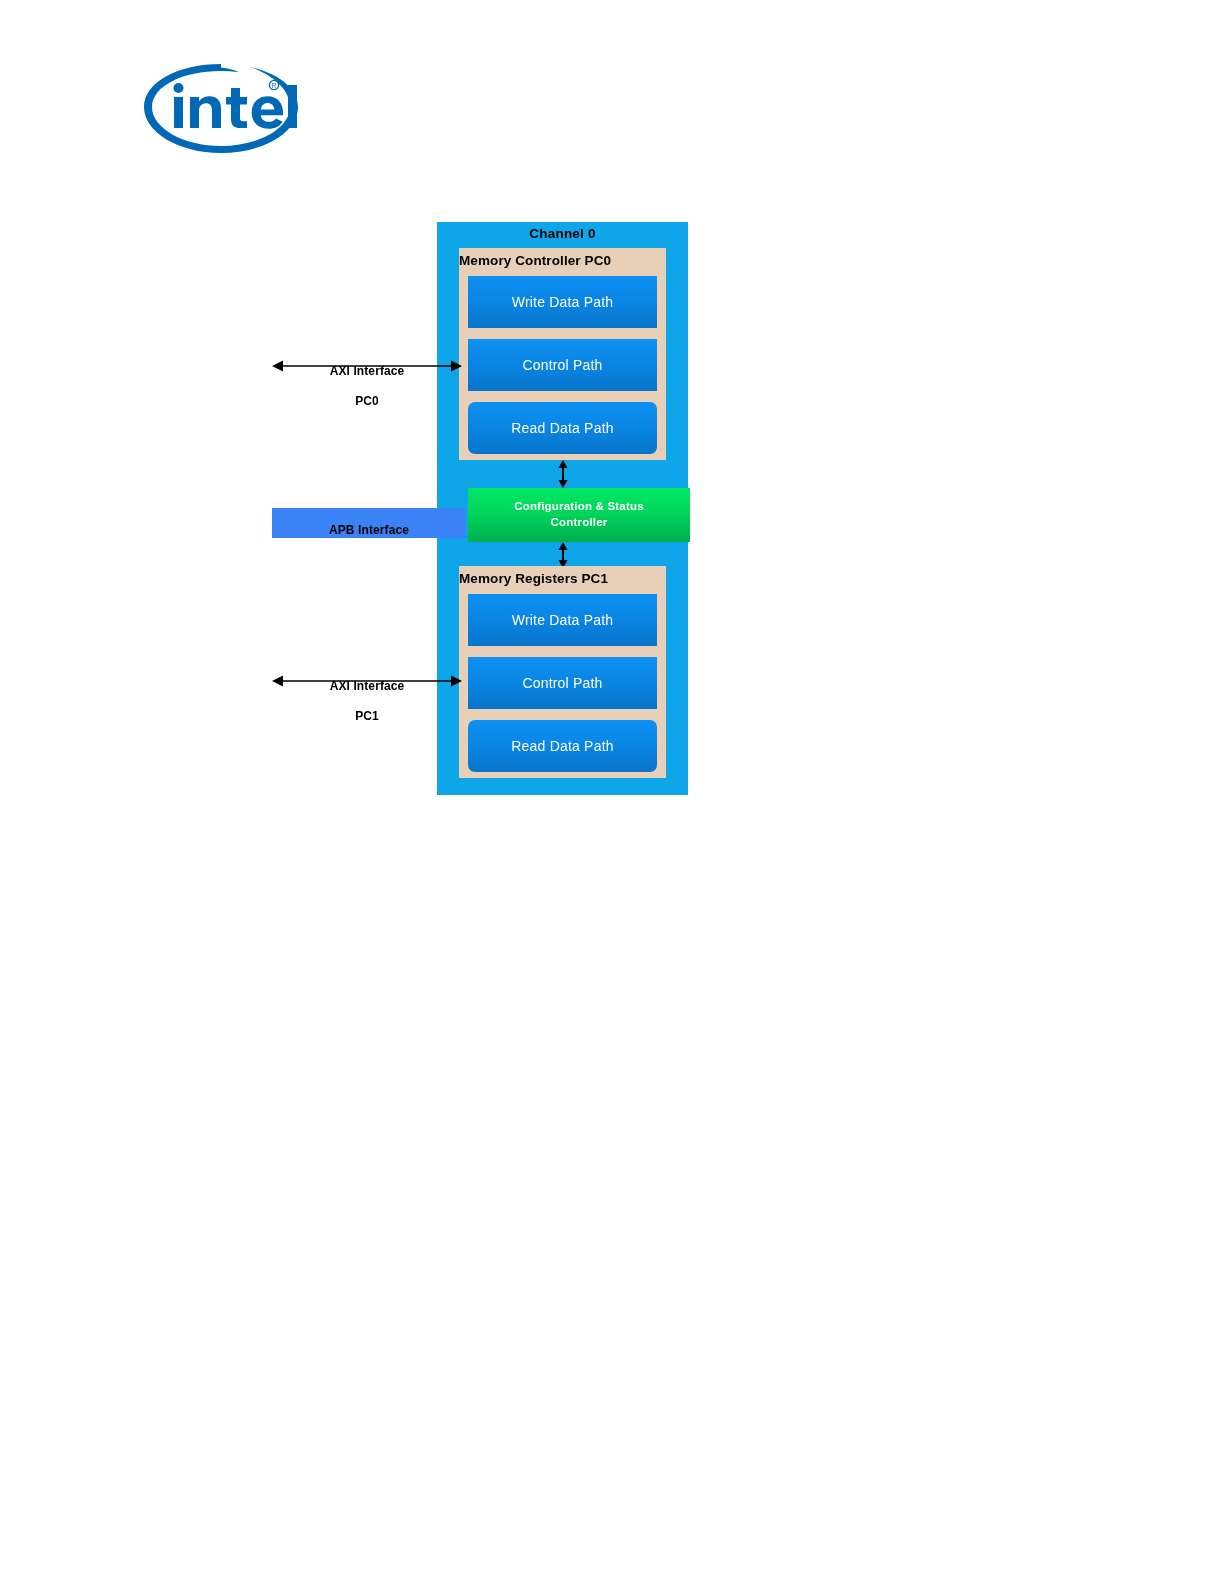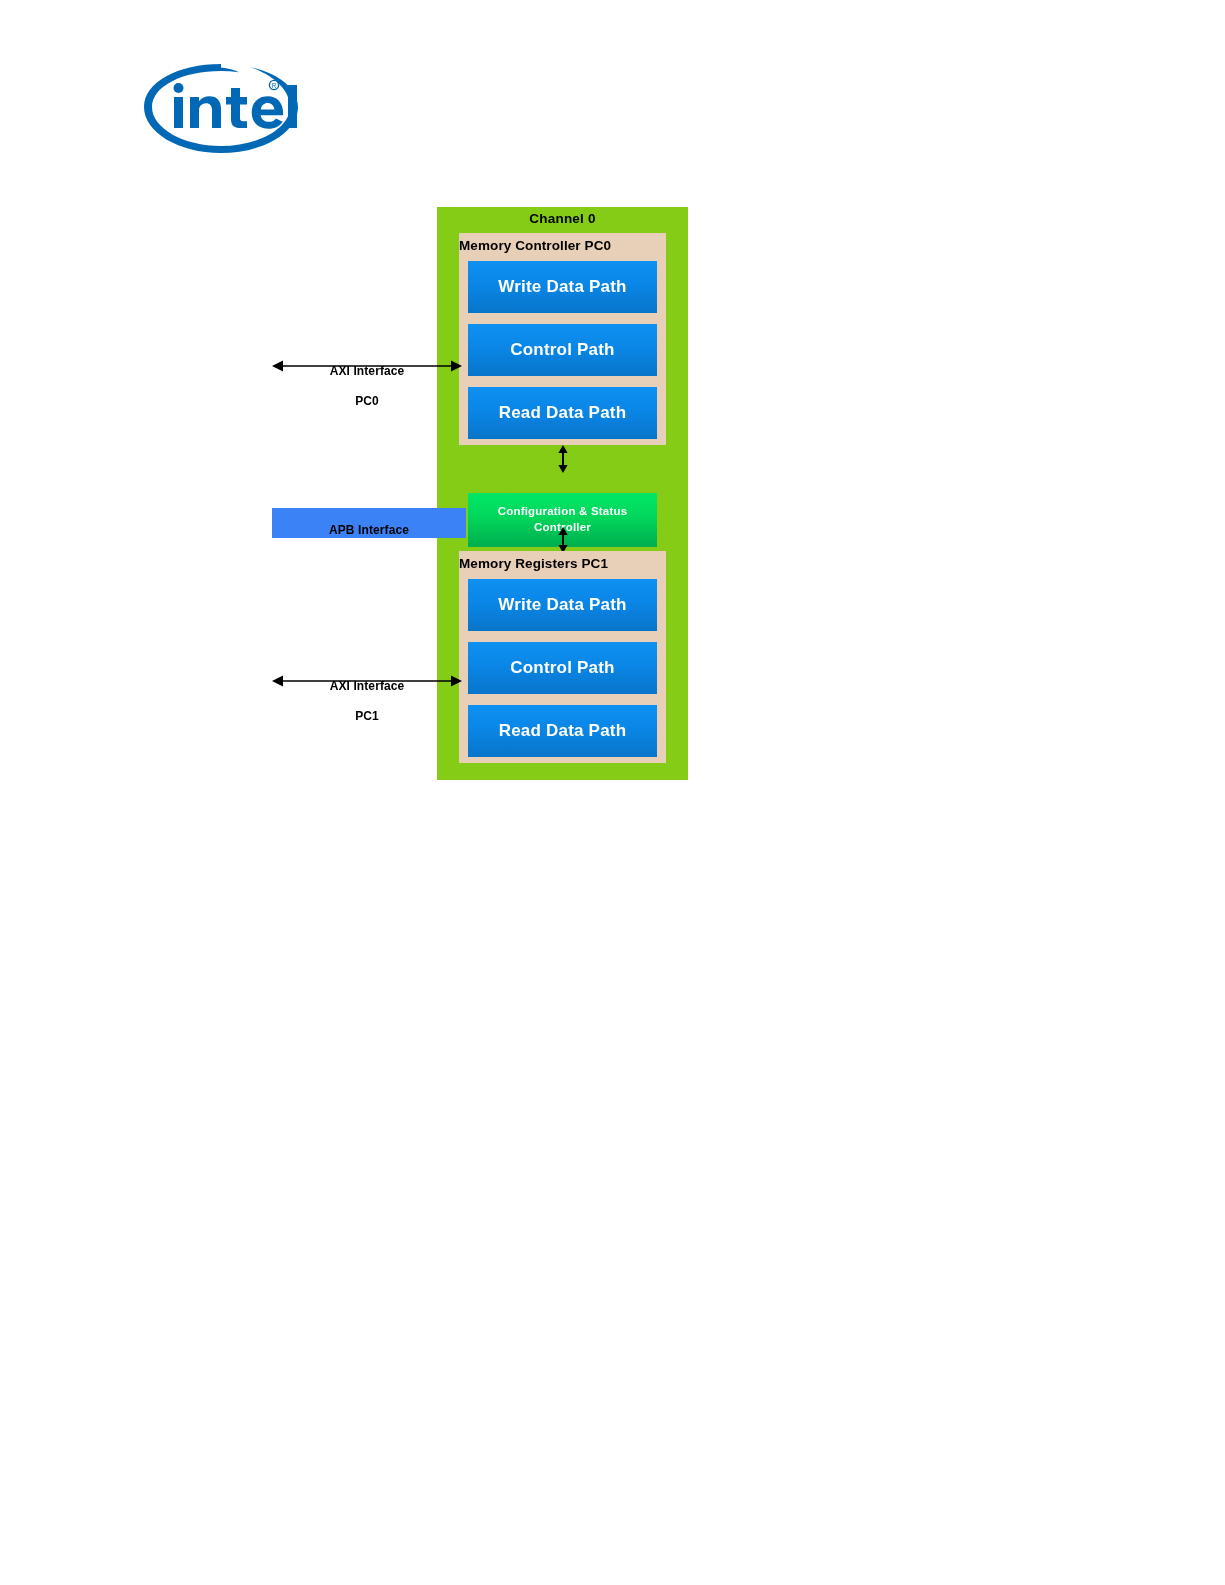--- a/index.html
+++ b/index.html
@@ -31,24 +31,24 @@
     left: 0;
     top: 0;
     width: 1225px;
     height: 820px;
   }
 
   
   .channel-box {
     position: absolute;
     left: 437px;
-    top: 207px;
+    top: 222px;
     width: 251px;
     height: 573px;
-    background: #84cc16;
+    background: #0ea5e9;
     box-sizing: border-box;
   }
   .channel-title {
     position: absolute;
     left: 0;
     top: 4px;
     width: 251px;
     text-align: center;
     font-size: 13.5px;
     font-weight: bold;
@@ -85,43 +85,42 @@
     left: 9px;
     width: 189px;
     height: 52px;
     background: linear-gradient(to bottom, #0e91f2 0%, #0a86e6 45%, #0875ca 100%);
     display: flex;
     align-items: center;
     justify-content: center;
     box-sizing: border-box;
   }
   .path-block span {
-    font-size: 17px;
-    font-weight: bold;
+    font-size: 14px;
+    font-weight: normal;
     color: #ffffff;
     letter-spacing: 0.2px;
   }
   .pb-0 { top: 28px;  }
   .pb-1 { top: 91px;  }
-  .pb-2 { top: 154px; }
+  .pb-2 { top: 154px; border-radius: 7px; }
 
   
   .csr-block {
     position: absolute;
     left: 31px;
     top: 266px;
-    width: 189px;
+    width: 222px;
     height: 54px;
     background: linear-gradient(to bottom, #02e765 0%, #01d65c 45%, #00ae4e 100%);
     display: flex;
     align-items: center;
     justify-content: center;
     text-align: center;
     box-sizing: border-box;
-    margin-top: 20px;
   }
   .csr-block span {
     font-size: 11.5px;
     font-weight: bold;
     color: #ffffff;
     line-height: 1.35;
     letter-spacing: 0.2px;
   }
 
   

